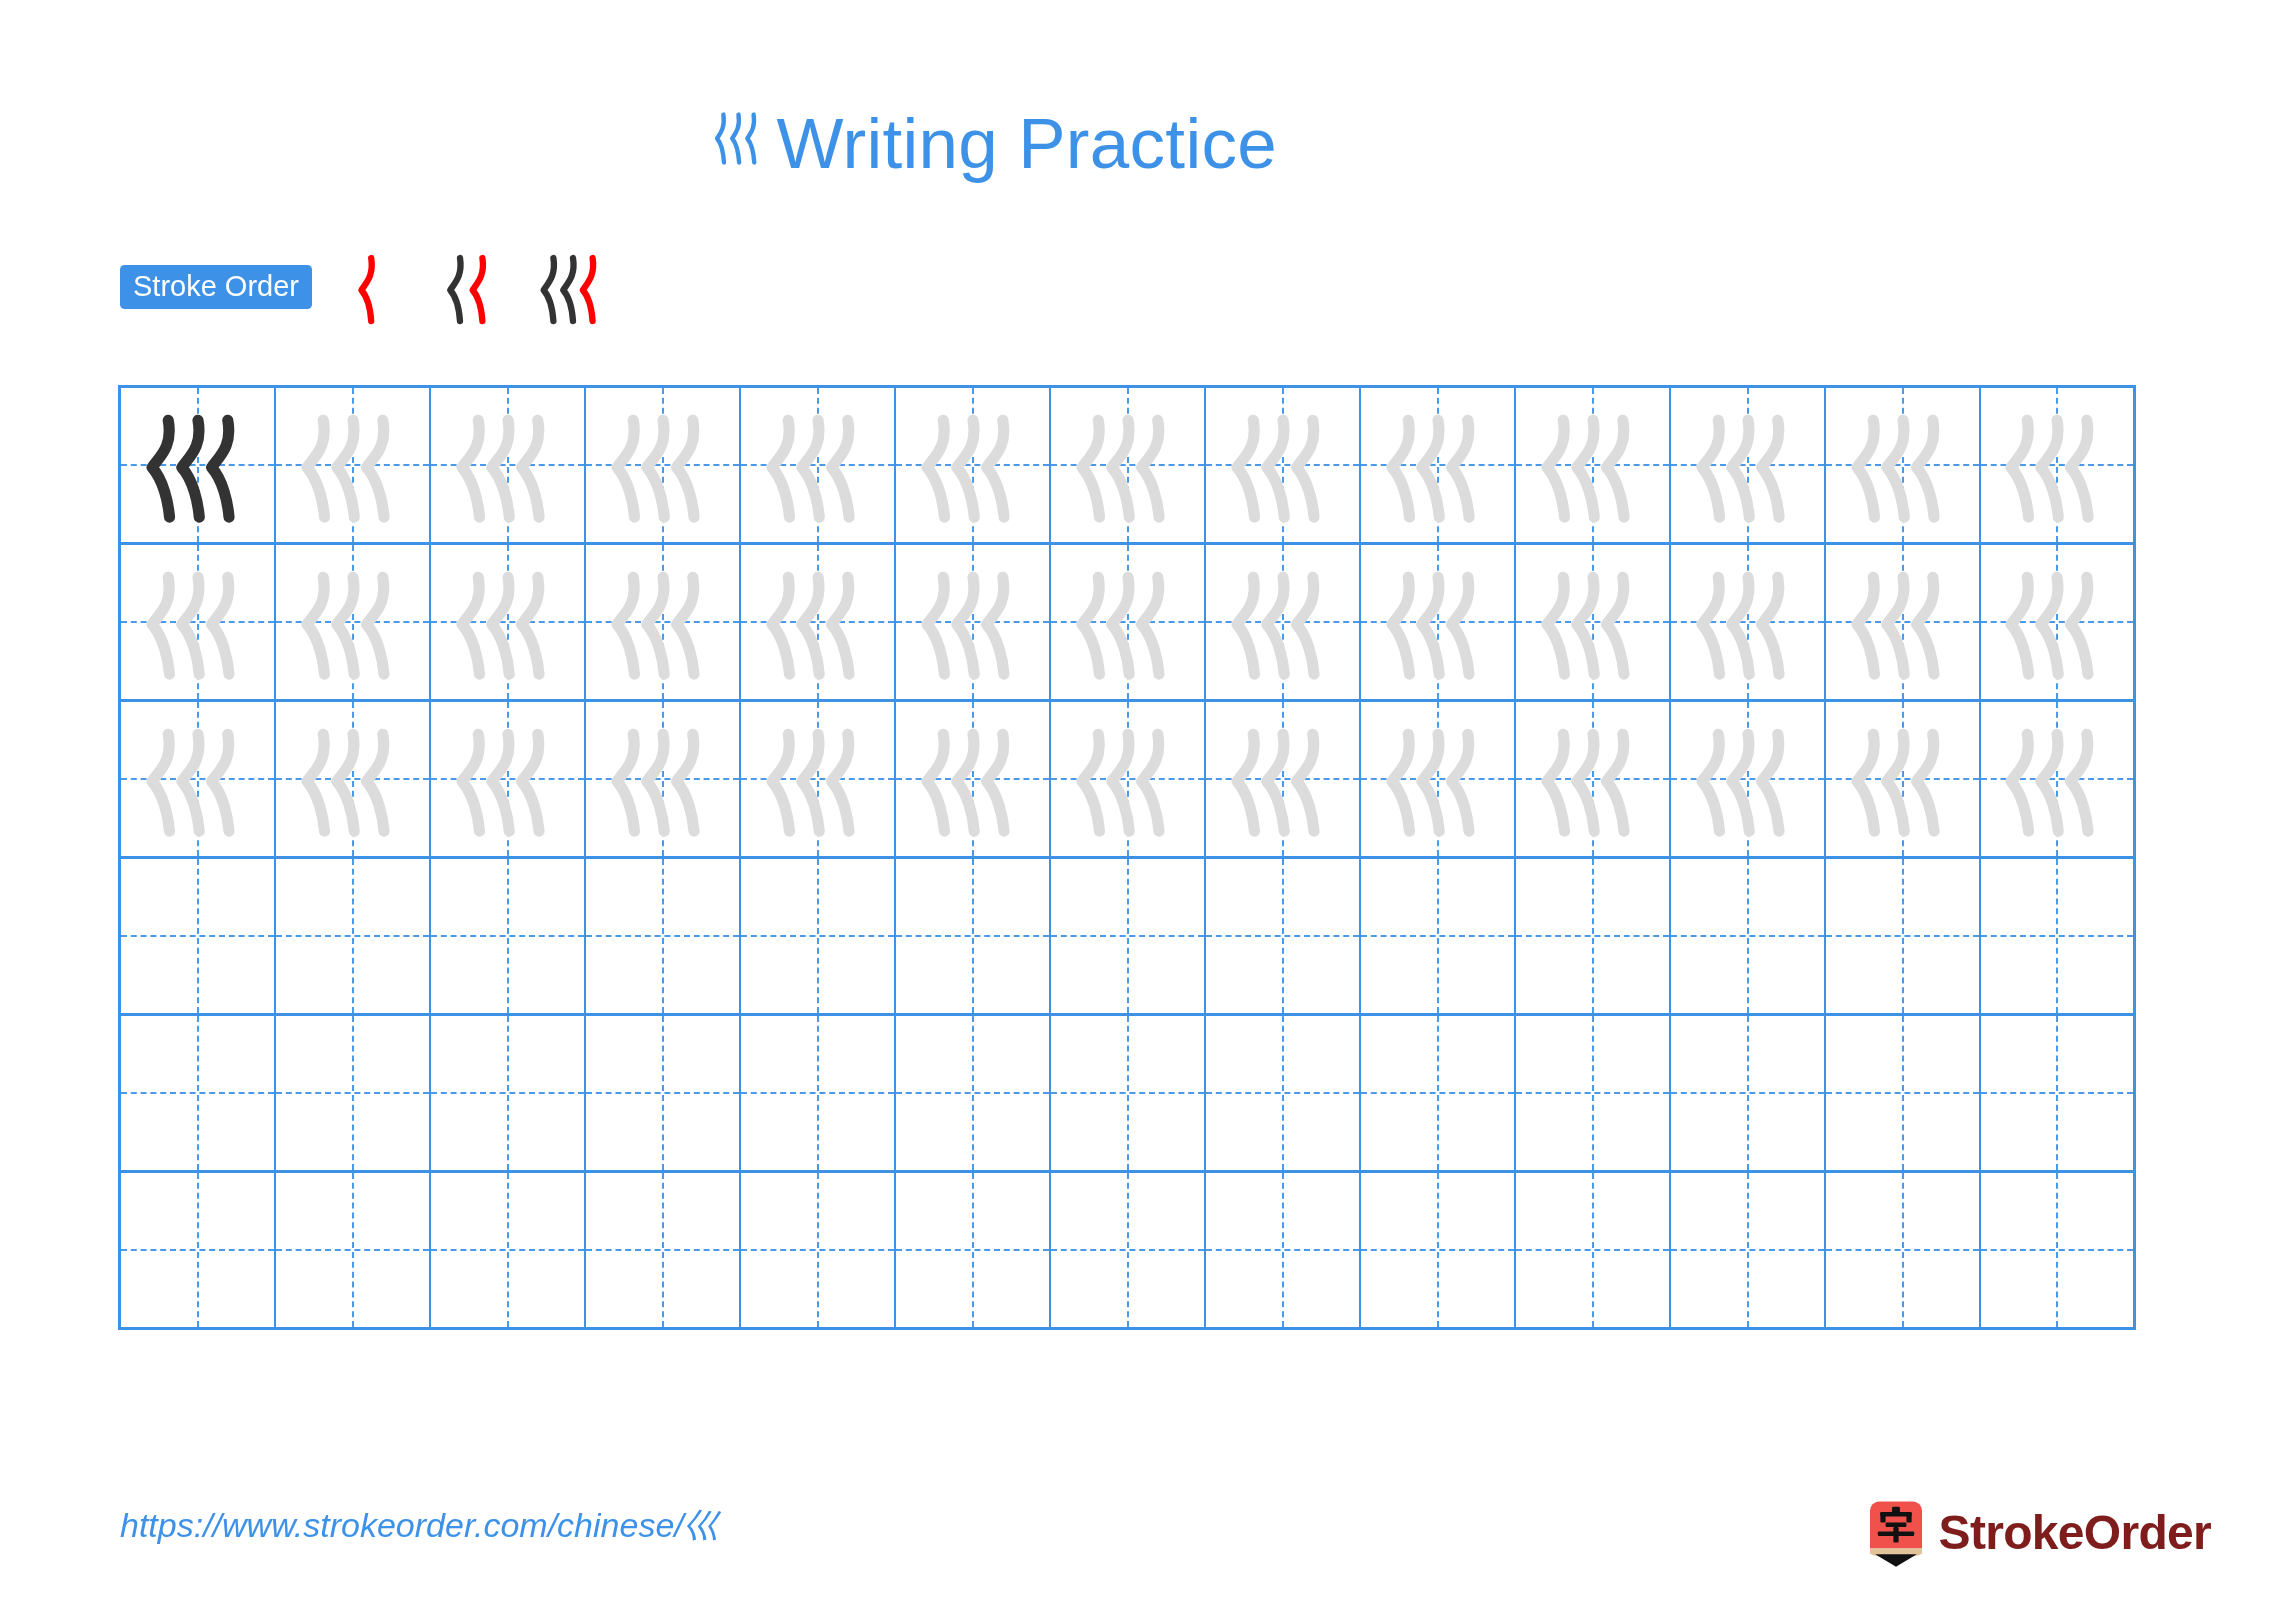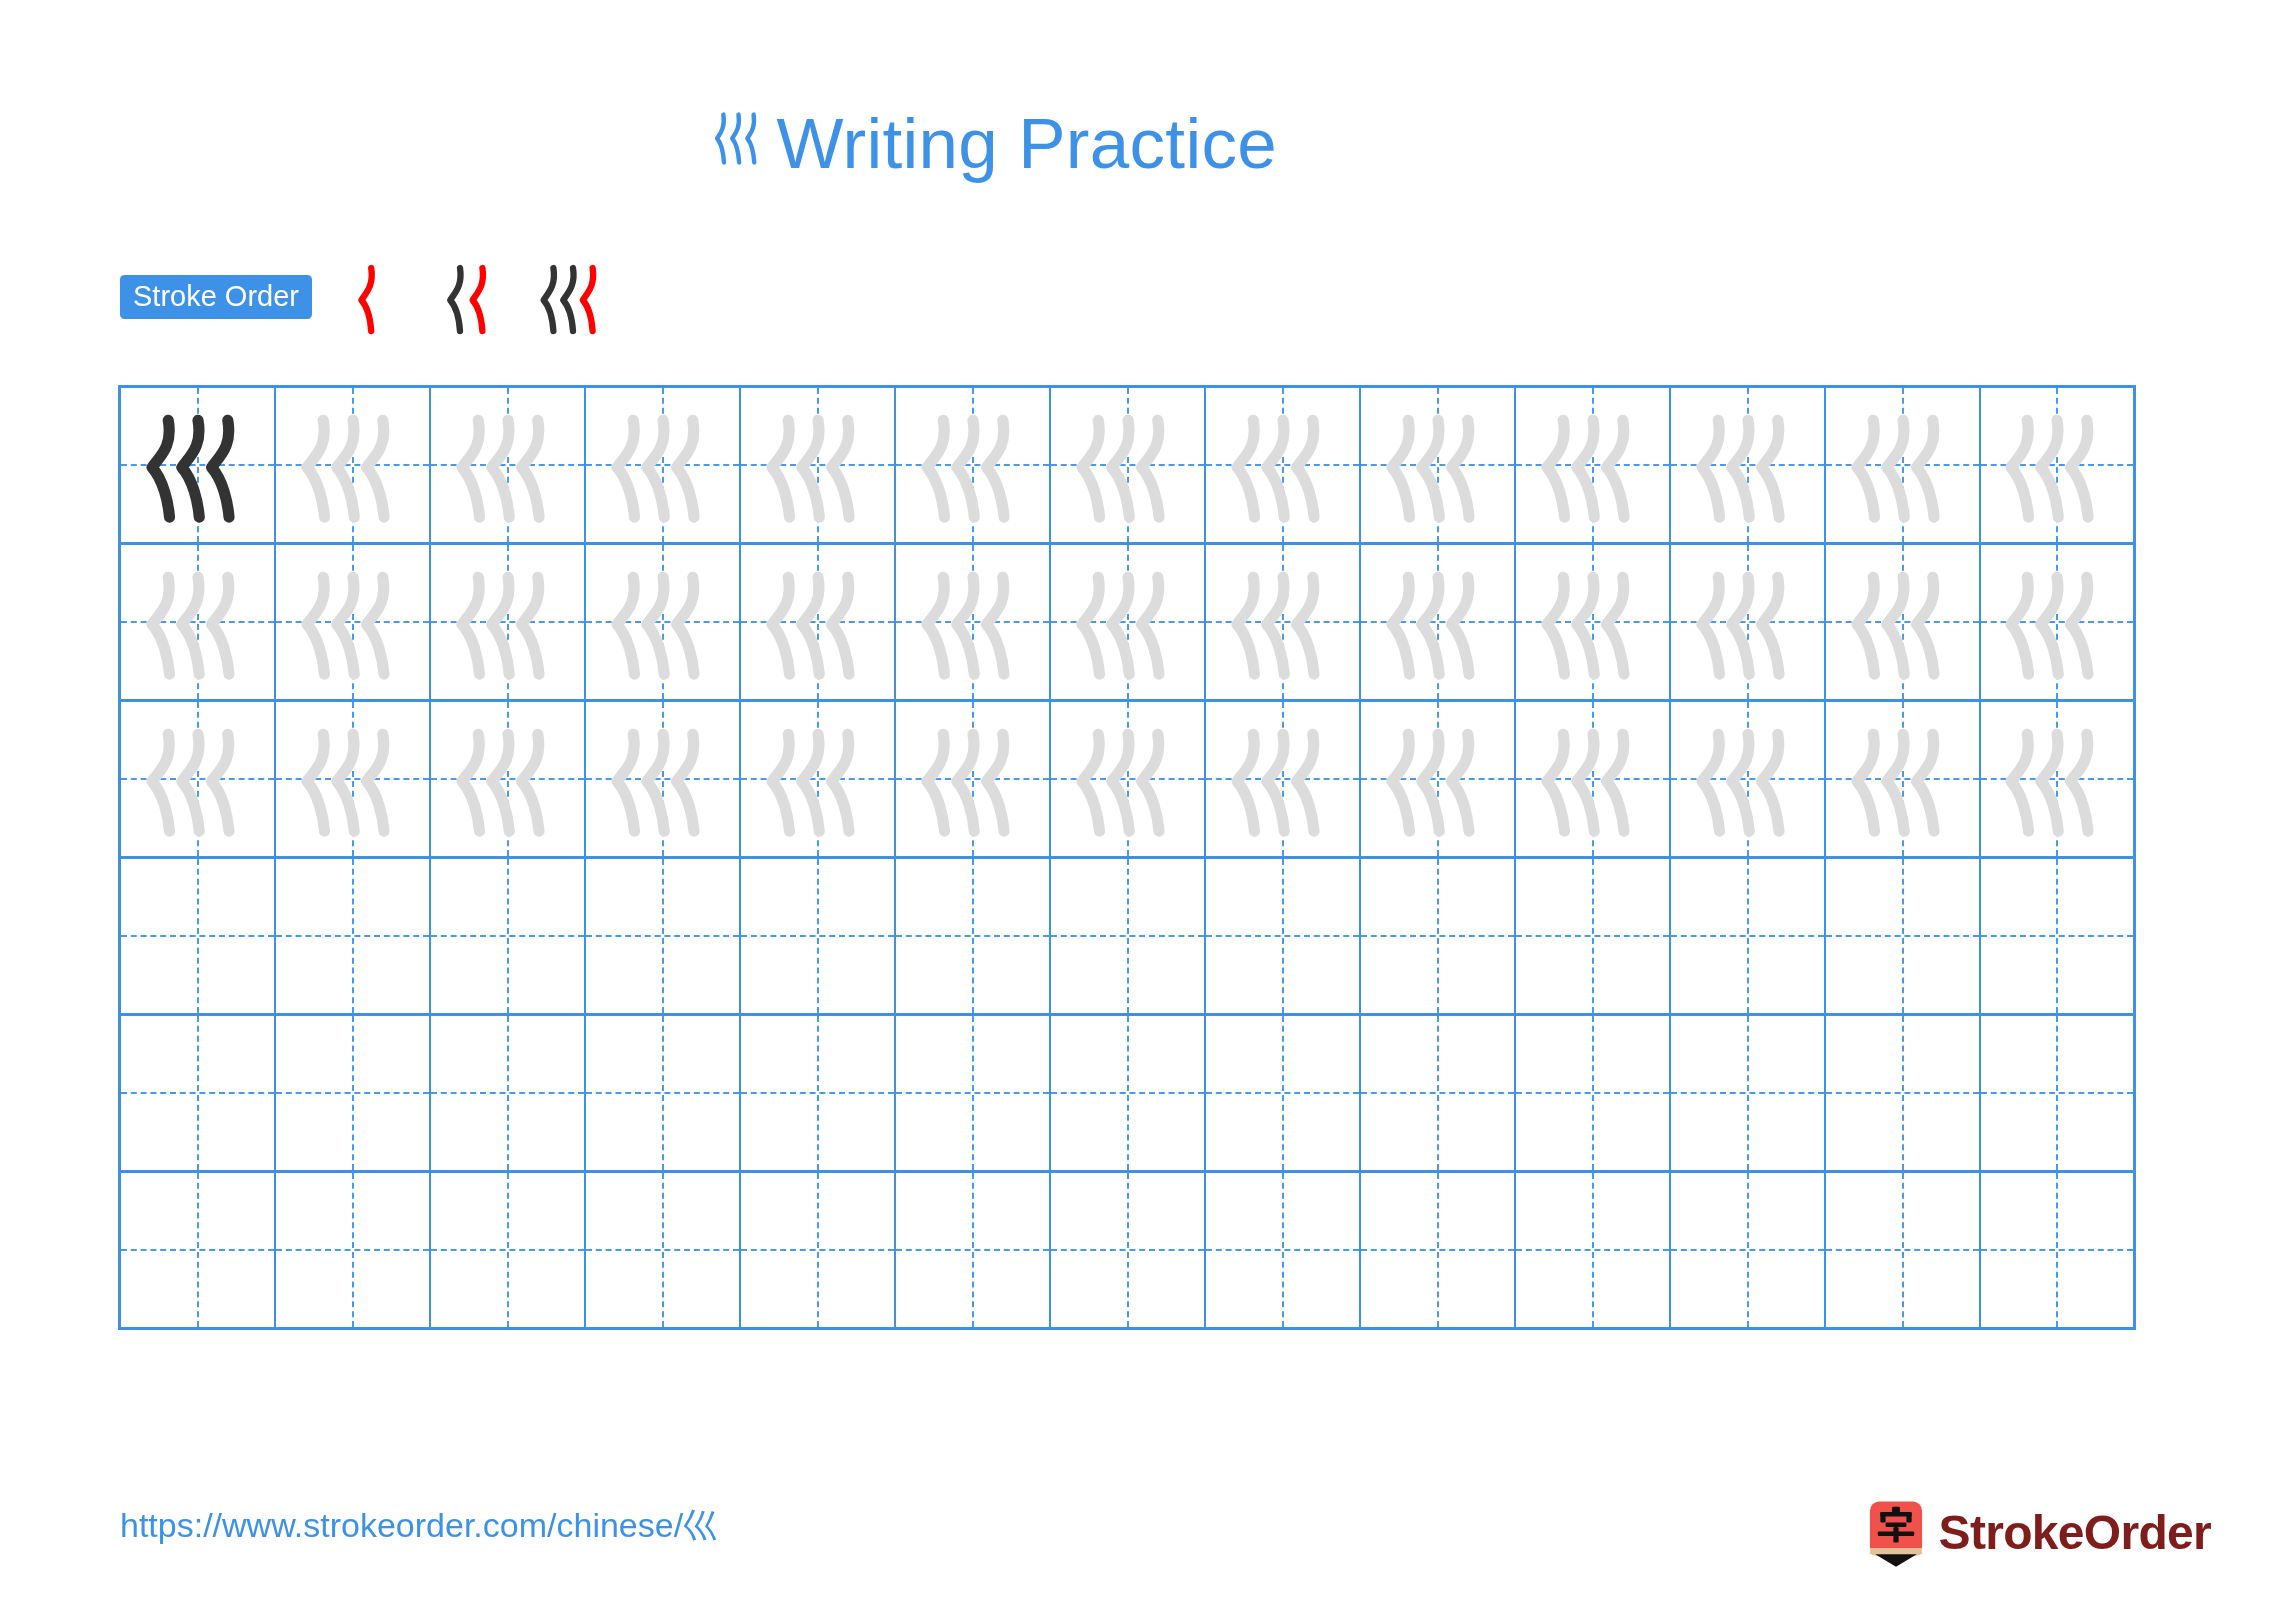--- a/index.html
+++ b/index.html
@@ -36,21 +36,21 @@
   }
   #page-title .title-char {
     display: inline-block;
     vertical-align: -2.6px;
     margin-right: 6.5px;
   }
 
   
   #stroke-order-row {
     position: absolute;
-    top: 272px;
+    top: 262px;
     left: 120px;
     display: flex;
     align-items: center;
     height: 50px;
   }
   #stroke-order-badge {
     background: #3d92e8;
     color: #ffffff;
     font-size: 29px;
     font-weight: 400;
@@ -125,20 +125,21 @@
   
   #footer-url {
     position: absolute;
     left: 120px;
     top: 1505px;
     font-size: 34px;
     color: #3d92e8;
     text-decoration: none;
     white-space: nowrap;
     line-height: 1.2;
+    font-style: italic;
   }
   #footer-brand {
     position: absolute;
     right: 84px;
     top: 1497px;
     display: flex;
     align-items: center;
     height: 72px;
   }
   #brand-logo-icon {

